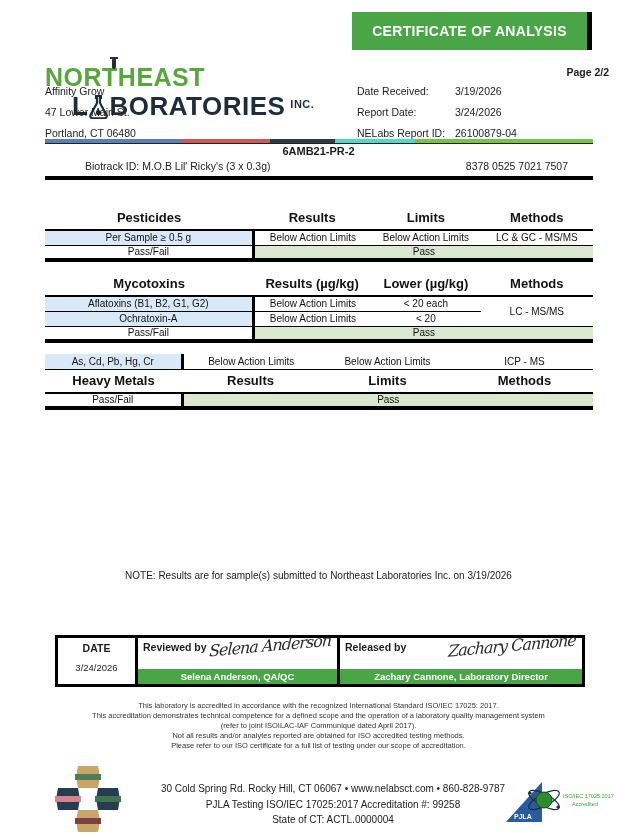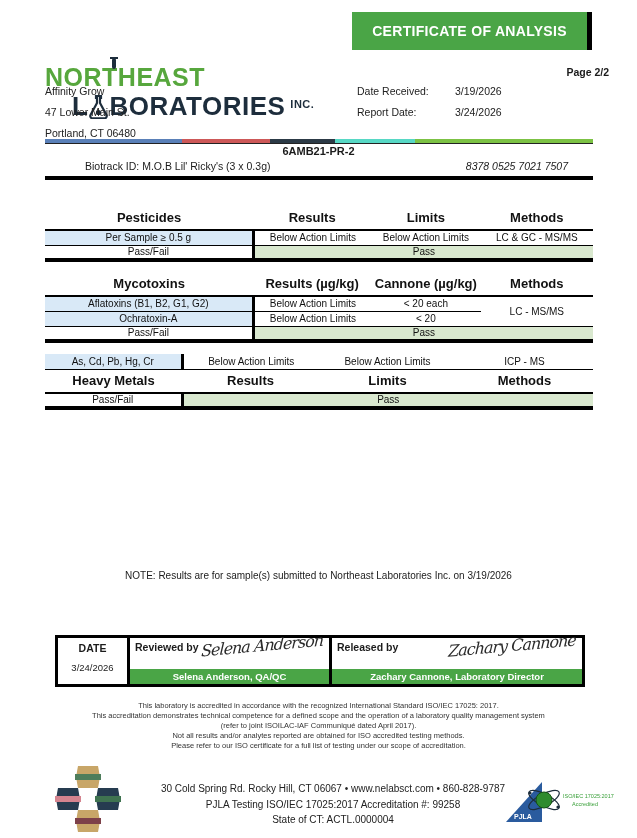--- a/index.html
+++ b/index.html
@@ -25,21 +25,21 @@
   .client { position:absolute; left:45px; top:81px; font-size:10.5px; line-height:21px; color:#222; }
   .report-info { position:absolute; left:357px; top:81px; font-size:10.5px; color:#222; }
   .report-info .ri-row { display:flex; line-height:21px; }
   .report-info .ri-label { width:98px; }
 
   
   .color-bar { position:absolute; left:45px; top:139px; width:548px; height:5px; display:flex; border-bottom:1px solid #222; }
   .sample-id { position:absolute; left:0; top:145px; width:637px; text-align:center; font-size:11px; font-weight:700; }
   .biotrack-row { position:absolute; left:45px; top:160px; width:548px; display:flex; justify-content:space-between; font-size:10.5px; }
   .biotrack-row .bt-left { padding-left:40px; }
-  .biotrack-row .bt-right { padding-right:25px;font-style:italic; }
+  .biotrack-row .bt-right { padding-right:25px; }
   .thick-rule { position:absolute; left:45px; top:176px; width:548px; height:4px; background:#000; }
 
   
   .table-host { position:absolute; left:45px; width:548px; }
   .table-host.t0 { top:207px; } .table-host.t1 { top:273px; } .table-host.t2 { top:354px; }
   .an-table { width:100%; border-collapse:collapse; font-size:10px; color:#111; table-layout:fixed; }
   .an-table th { font-size:13px; font-weight:700; padding:3px 0 4px; border-bottom:2px solid #000; }
   .an-table th:nth-child(1){ width:38%; } .an-table th:nth-child(2){ width:21.5%; }
   .an-table th:nth-child(3){ width:20%; } .an-table th:nth-child(4){ width:20.5%;margin-top:48px; }
   .an-table td { border-bottom:1.5px solid #000; height:15px; text-align:center; vertical-align:middle; }
@@ -47,21 +47,21 @@
   .an-table tr:last-child td { border-bottom:4px solid #000; }
   .an-table td.bg-blue { background:#d9e9f7; }
   .an-table td.bg-green { background:#d9e8cf; }
 
   
   .note { position:absolute; left:0; top:570px; width:637px; text-align:center; font-size:10px; }
 
   
   .signoff { position:absolute; left:55px; top:635px; width:530px; height:52px; border:3px solid #000; display:flex; background:#fff; }
   .sig-cell { position:relative; height:100%; }
-  .sig-date { width:72px; border-right:3px solid #000; text-align:center; }
+  .sig-date { width:80px; border-right:3px solid #000; text-align:center; }
   .sig-date .sig-date-label { font-size:10.5px; font-weight:700; margin-top:4px; }
   .sig-date .sig-date-value { font-size:9.5px; margin-top:8px; }
   .sig-mid { width:202px; border-right:3px solid #000; }
   .sig-right { flex:1;padding-left:20px; }
   .sig-label { position:absolute; left:5px; top:3px; font-size:10.5px; font-weight:700; }
   .sig-script { position:absolute; right:6px; top:-2px; font-family:"DejaVu Serif", serif; font-style:italic; font-size:16px; color:#2a2a2a;
                 transform:rotate(-5deg) skewX(-8deg); white-space:nowrap; letter-spacing:-1px; }
   .sig-bar { position:absolute; left:0; right:0; bottom:0; height:15px; background:#4aa546; color:#fff; font-size:9.5px; font-weight:700;
              display:flex; align-items:center; justify-content:center; }
 
@@ -110,20 +110,24 @@
 
   <div class="report-info">
       <div class="ri-row">
         <span class="ri-label">Date Received:</span>
         <span>3/19/2026</span>
       </div>
       <div class="ri-row">
         <span class="ri-label">Report Date:</span>
         <span>3/24/2026</span>
       </div>
+      <div class="ri-row">
+        <span class="ri-label">NELabs Report ID:</span>
+        <span>26100879-04</span>
+      </div>
     </div>
 
   <div class="color-bar">
       <div style="background: rgb(90, 128, 184); width: 25%;"></div>
       <div style="background: rgb(205, 88, 88); width: 16%;"></div>
       <div style="background: rgb(44, 58, 70); width: 12%;"></div>
       <div style="background: rgb(87, 216, 197); width: 14.5%;"></div>
       <div style="background: rgb(124, 194, 68); width: 32.5%;"></div>
     </div>
 
@@ -155,21 +159,21 @@
           </tr>
         </tbody>
       </table>
     </div>
   <div class="table-host t1">
       <table class="an-table">
         <tbody>
           <tr>
             <th>Mycotoxins</th>
             <th>Results (µg/kg)</th>
-            <th>Cannone (µg/kg)</th>
+            <th>Lower (µg/kg)</th>
             <th>Methods</th>
           </tr>
           <tr>
             <td class="col0 bg-blue">Aflatoxins (B1, B2, G1, G2)</td>
             <td>Below Action Limits</td>
             <td>&lt; 20 each</td>
             <td rowspan="2">LC - MS/MS</td>
           </tr>
           <tr>
             <td class="col0 bg-blue">Ochratoxin-A</td>

